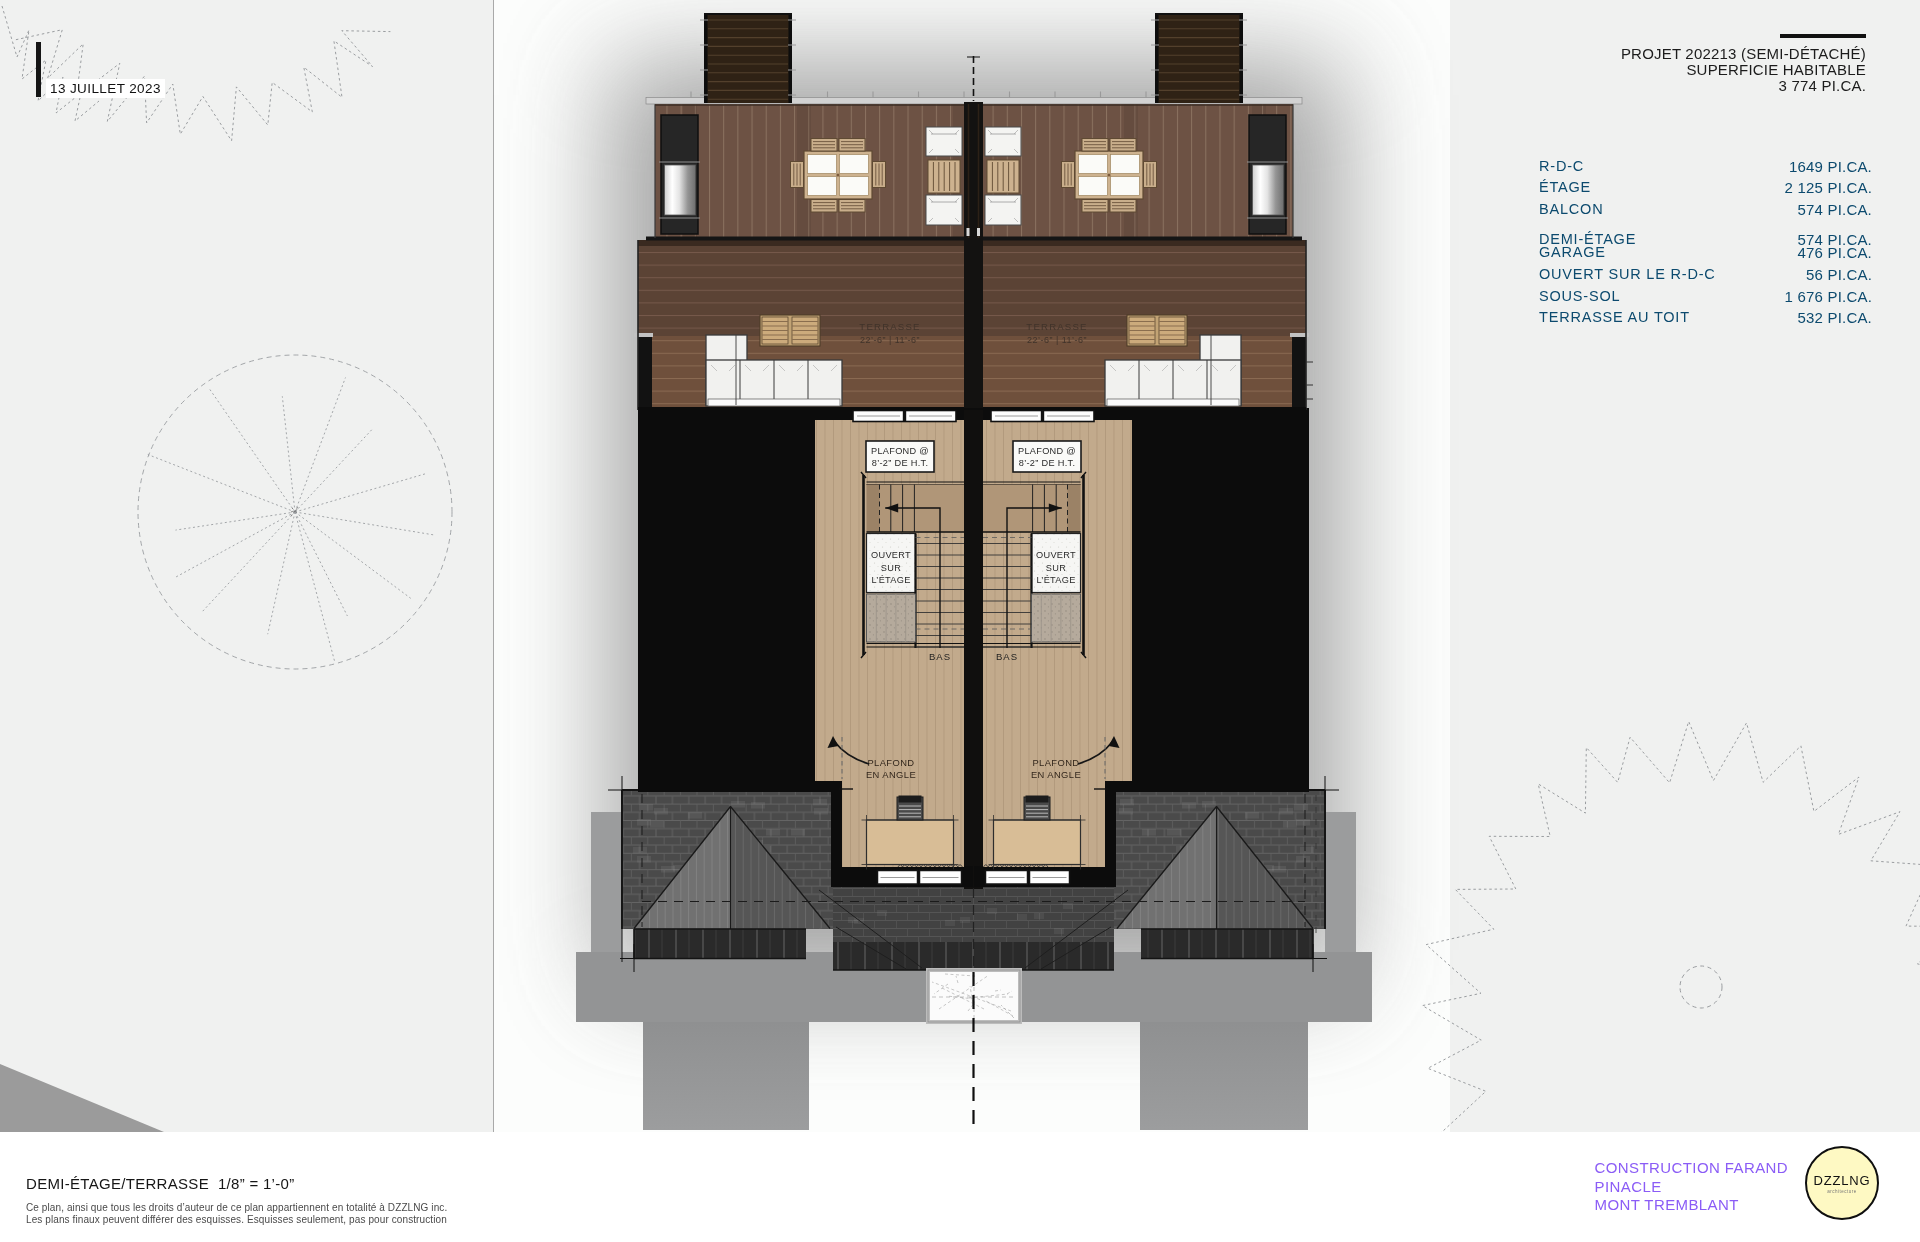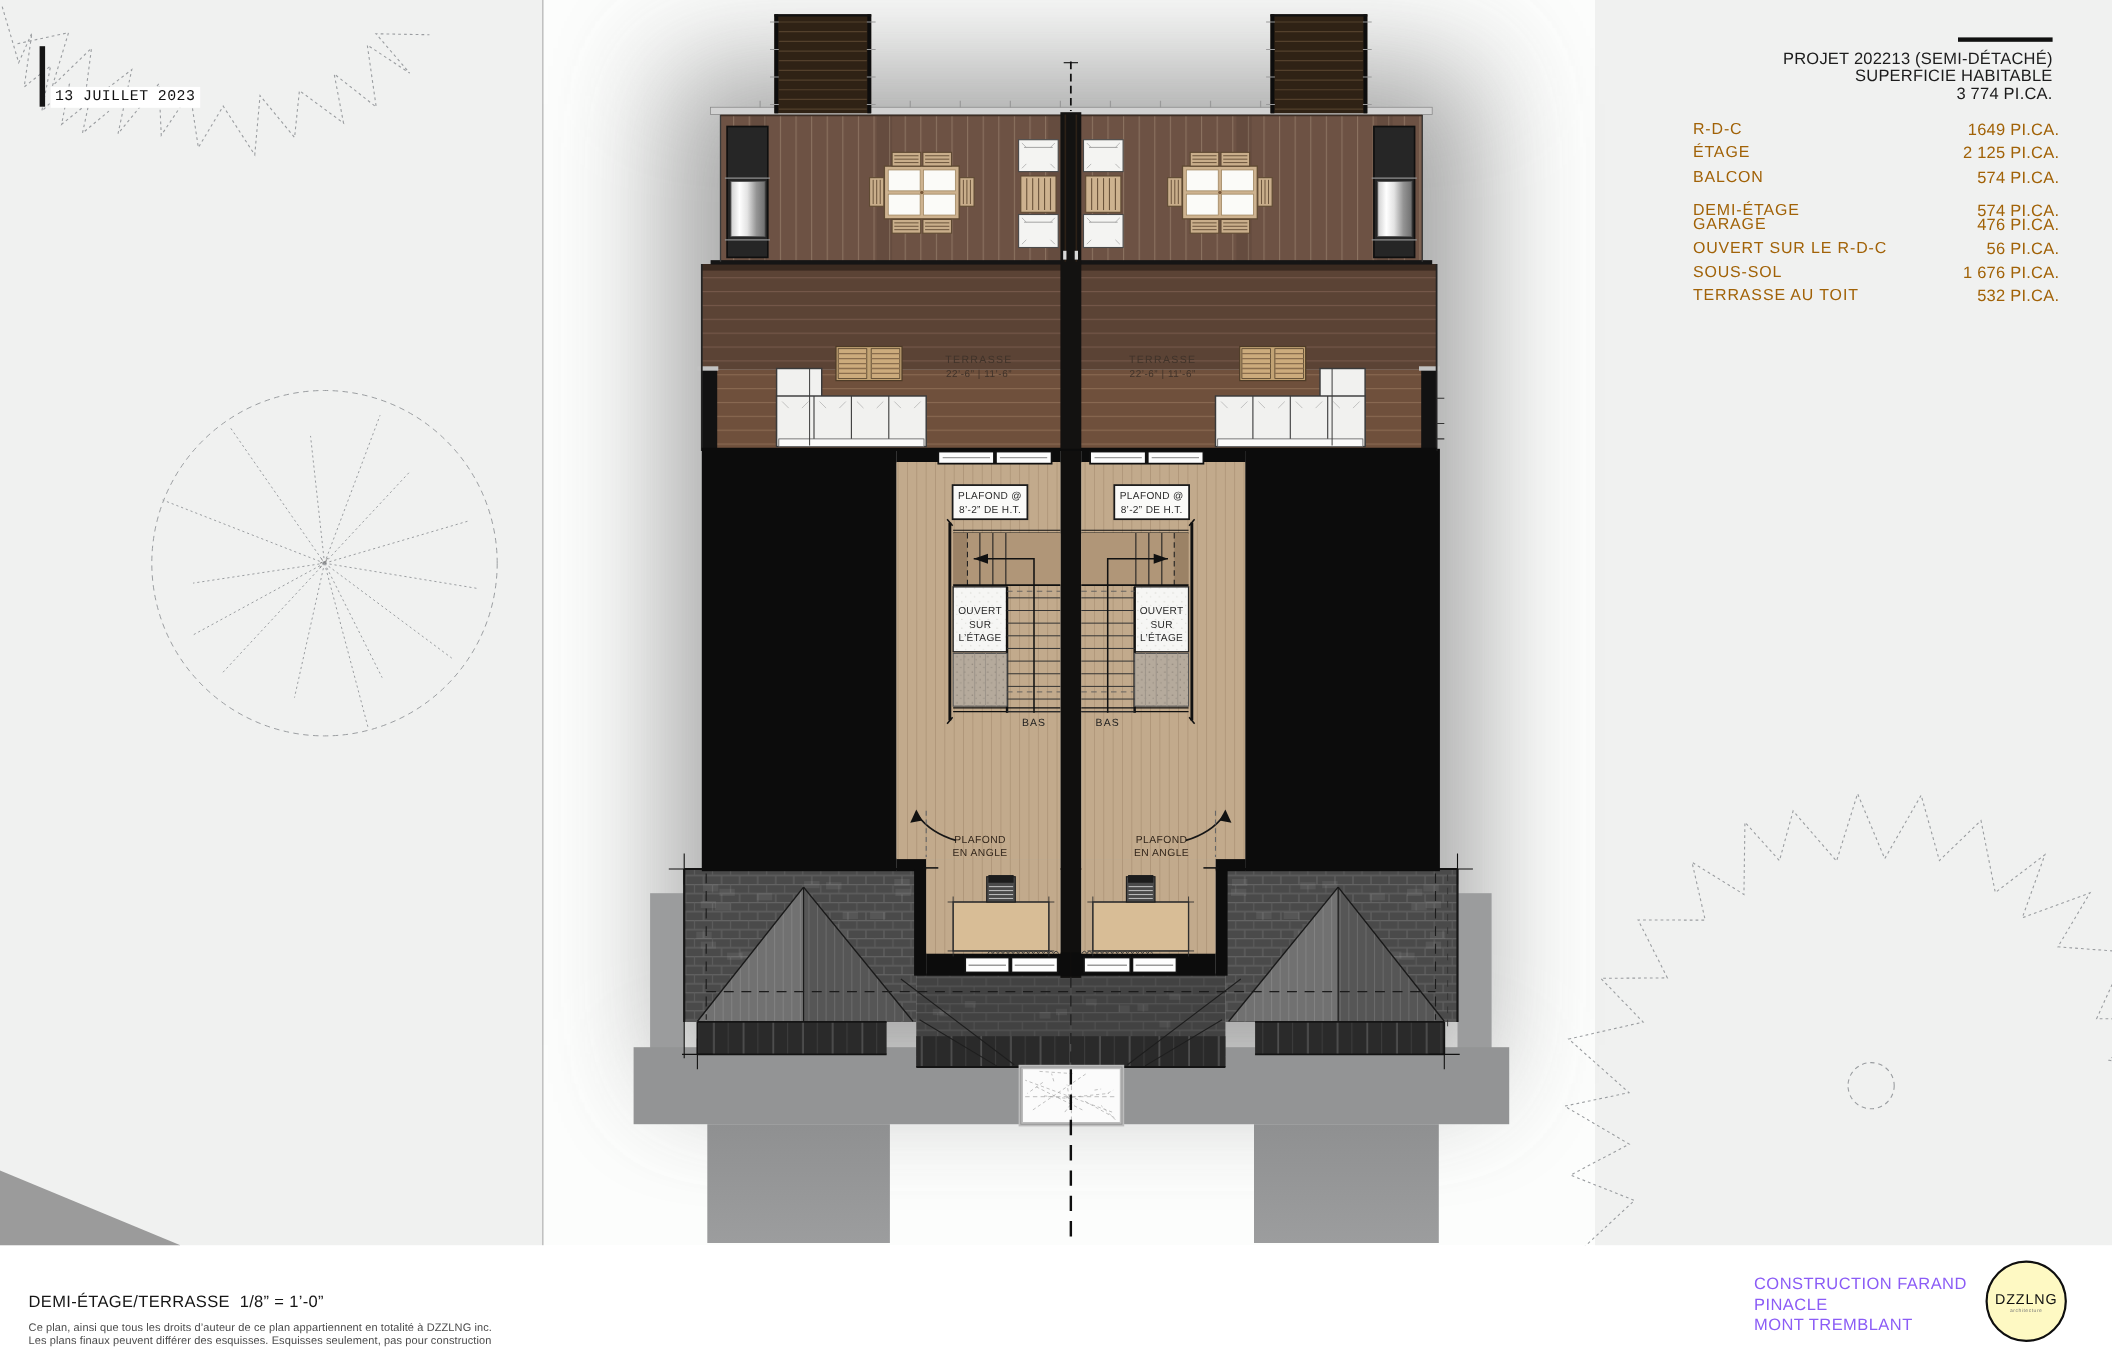--- a/index.html
+++ b/index.html
@@ -1,24 +1,24 @@
 <!DOCTYPE html>
 <html><head><meta charset="utf-8">
 <style>
 html,body{margin:0;padding:0;width:1920px;height:1242px;overflow:hidden;background:#fff;}
 body{font-family:'Liberation Sans',sans-serif;position:relative;}
 .gmargin{position:absolute;background:#f0f1f0;}
 #viewport{position:absolute;left:493px;top:0;width:957px;height:1132px;background:#fcfdfc;}
 #vline{position:absolute;left:493px;top:0;width:1px;height:1132px;background:#a9a9a9;}
 #tri{position:absolute;left:0;top:1064px;width:0;height:0;border-bottom:68px solid #9b9b9b;border-right:164px solid transparent;}
 #datebar{position:absolute;left:36px;top:42px;width:5px;height:55px;background:#151515;}
-#date{position:absolute;left:46px;top:79px;font-size:13.5px;letter-spacing:0.4px;color:#111;background:#fff;padding:2px 4px;font-family:Liberation Mono, monospace;}
+#date{position:absolute;left:46px;top:79px;font-size:13.5px;letter-spacing:0.4px;color:#111;background:#fff;padding:2px 4px;}
 #stats{position:absolute;left:1450px;top:0;width:422px;}
 #stats .hdr{position:absolute;right:6px;text-align:left;font-size:15px;letter-spacing:0.2px;color:#1c1c1c;white-space:nowrap;}
-#stats .row{position:absolute;left:89px;right:0;font-size:14.5px;color:#a16207;white-space:nowrap;}
+#stats .row{position:absolute;left:89px;right:0;font-size:14.5px;color:#0c4a6e;white-space:nowrap;margin-top:48px;}
 #stats .lab{letter-spacing:0.8px;}
 #stats .val{position:absolute;right:0;letter-spacing:0.2px;font-size:15px;}
 #stats .bar{position:absolute;right:6px;top:34px;width:86px;height:4px;background:#111;}
 #title{position:absolute;left:26px;top:1175px;font-size:15px;letter-spacing:0.3px;color:#161616;white-space:nowrap;}
 #fine{position:absolute;left:26px;top:1202px;font-size:10px;line-height:12.3px;letter-spacing:0.1px;color:#4a4a4a;white-space:nowrap;}
 #tb{position:absolute;right:132px;top:1159px;font-size:15px;line-height:18.6px;letter-spacing:0.4px;color:#8b5cf6;white-space:nowrap;}
 #logo{position:absolute;left:1805px;top:1146px;width:70px;height:70px;border:2.6px solid #0f0f0f;border-radius:50%;background:#fef9c3;text-align:center;}
 #logo .l1{margin-top:25px;font-size:13px;letter-spacing:0.8px;color:#111;}
 #logo .l2{font-size:4.5px;letter-spacing:0.5px;color:#777;margin-top:1px;}
 </style></head>

